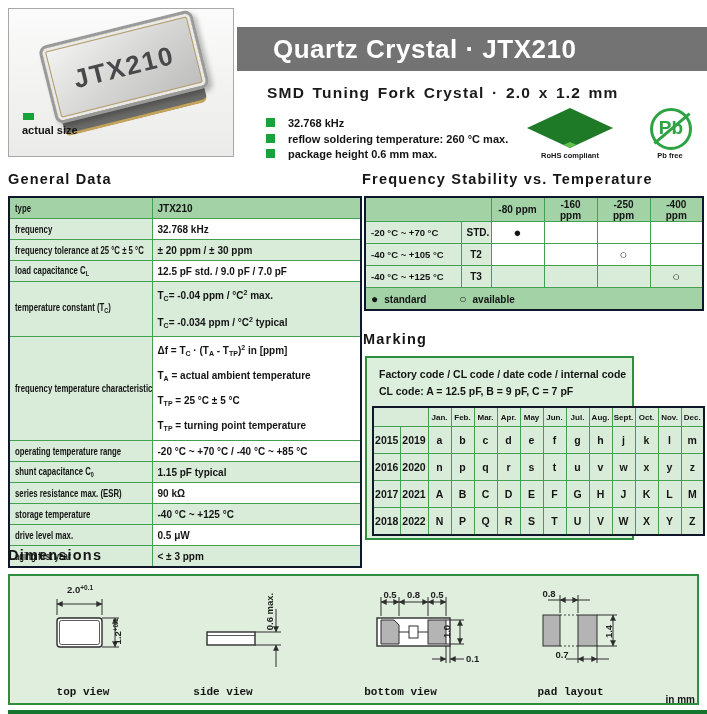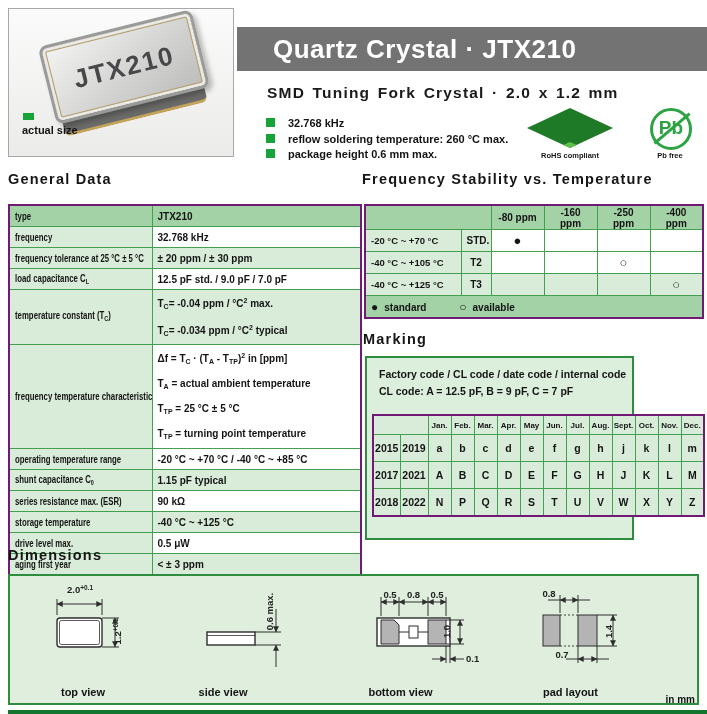--- a/index.html
+++ b/index.html
@@ -47,21 +47,21 @@
             transform:rotate(-40deg);}
   .pb-cap{left:645px;top:151px;width:50px;text-align:center;font-size:7.5px;font-weight:bold;}
 
   
   .sec-title{font-size:14.5px;font-weight:bold;letter-spacing:1.2px;color:#151515;white-space:nowrap;}
 
   
   table{border-collapse:collapse;table-layout:fixed;}
   td{border:1px solid #43a050;font-size:10px;font-weight:bold;padding:0 5px;vertical-align:middle;
      overflow:hidden;}
-  .gd-table,.st-table,.mk-table{border:2px solid #701a75;margin-top:8px;}
+  .gd-table,.st-table,.mk-table{border:2px solid #0f172a;}
   .hdrcell{background:#a2d2a6;}
   .lg{background:#d9ecd9;}
   .wh{background:#ffffff;}
   .cond{display:inline-block;transform:scaleX(.78);transform-origin:0 50%;white-space:nowrap;}
   sub{font-size:7px;vertical-align:-2px;}
   sup{font-size:7px;vertical-align:4px;}
 
   .gd-table{left:8px;top:196px;width:352px;}
   .gd-table td{height:20px;}
   .gd-table td.h42{height:42px;line-height:21px;}
@@ -84,21 +84,21 @@
   .mk-table td.myear{font-size:10.5px;height:26px;}
   .mk-table td.mcode{font-size:10.5px;height:26px;}
 
   
   .dim-box{left:8px;top:574px;width:691px;height:131px;background:#dfeedd;border:2px solid #2e8d3f;box-sizing:border-box;}
   .dwg{position:absolute;}
   .dwg svg{display:block;}
   .dim{position:absolute;font-size:9.5px;font-weight:bold;color:#222;text-align:center;white-space:nowrap;}
   .dim.rot{transform:rotate(-90deg);}
   .dim sup{font-size:6.5px;vertical-align:3px;}
-  .view-label{position:absolute;font-size:11px;font-weight:bold;text-align:center;}
+  .view-label{position:absolute;font-size:11px;font-weight:bold;text-align:center;font-family:Liberation Mono, monospace;}
   .unit-label{position:absolute;left:645px;top:694px;width:50px;text-align:right;font-size:10px;font-weight:bold;}
   .footer-bar{left:8px;top:710px;width:699px;height:4px;background:#15752f;}
 </style>
 </head>
 <body>
 
 <div class="page">
 
   <div class="abs photo-box">
     <div class="chip-base"></div>
@@ -298,20 +298,36 @@
         <td class="mcode">c</td>
         <td class="mcode">d</td>
         <td class="mcode">e</td>
         <td class="mcode">f</td>
         <td class="mcode">g</td>
         <td class="mcode">h</td>
         <td class="mcode">j</td>
         <td class="mcode">k</td>
         <td class="mcode">l</td>
         <td class="mcode">m</td>
+      </tr>
+      <tr>
+        <td class="myear">2016</td>
+        <td class="myear">2020</td>
+        <td class="mcode">n</td>
+        <td class="mcode">p</td>
+        <td class="mcode">q</td>
+        <td class="mcode">r</td>
+        <td class="mcode">s</td>
+        <td class="mcode">t</td>
+        <td class="mcode">u</td>
+        <td class="mcode">v</td>
+        <td class="mcode">w</td>
+        <td class="mcode">x</td>
+        <td class="mcode">y</td>
+        <td class="mcode">z</td>
       </tr>
       <tr>
         <td class="myear">2017</td>
         <td class="myear">2021</td>
         <td class="mcode">A</td>
         <td class="mcode">B</td>
         <td class="mcode">C</td>
         <td class="mcode">D</td>
         <td class="mcode">E</td>
         <td class="mcode">F</td>

